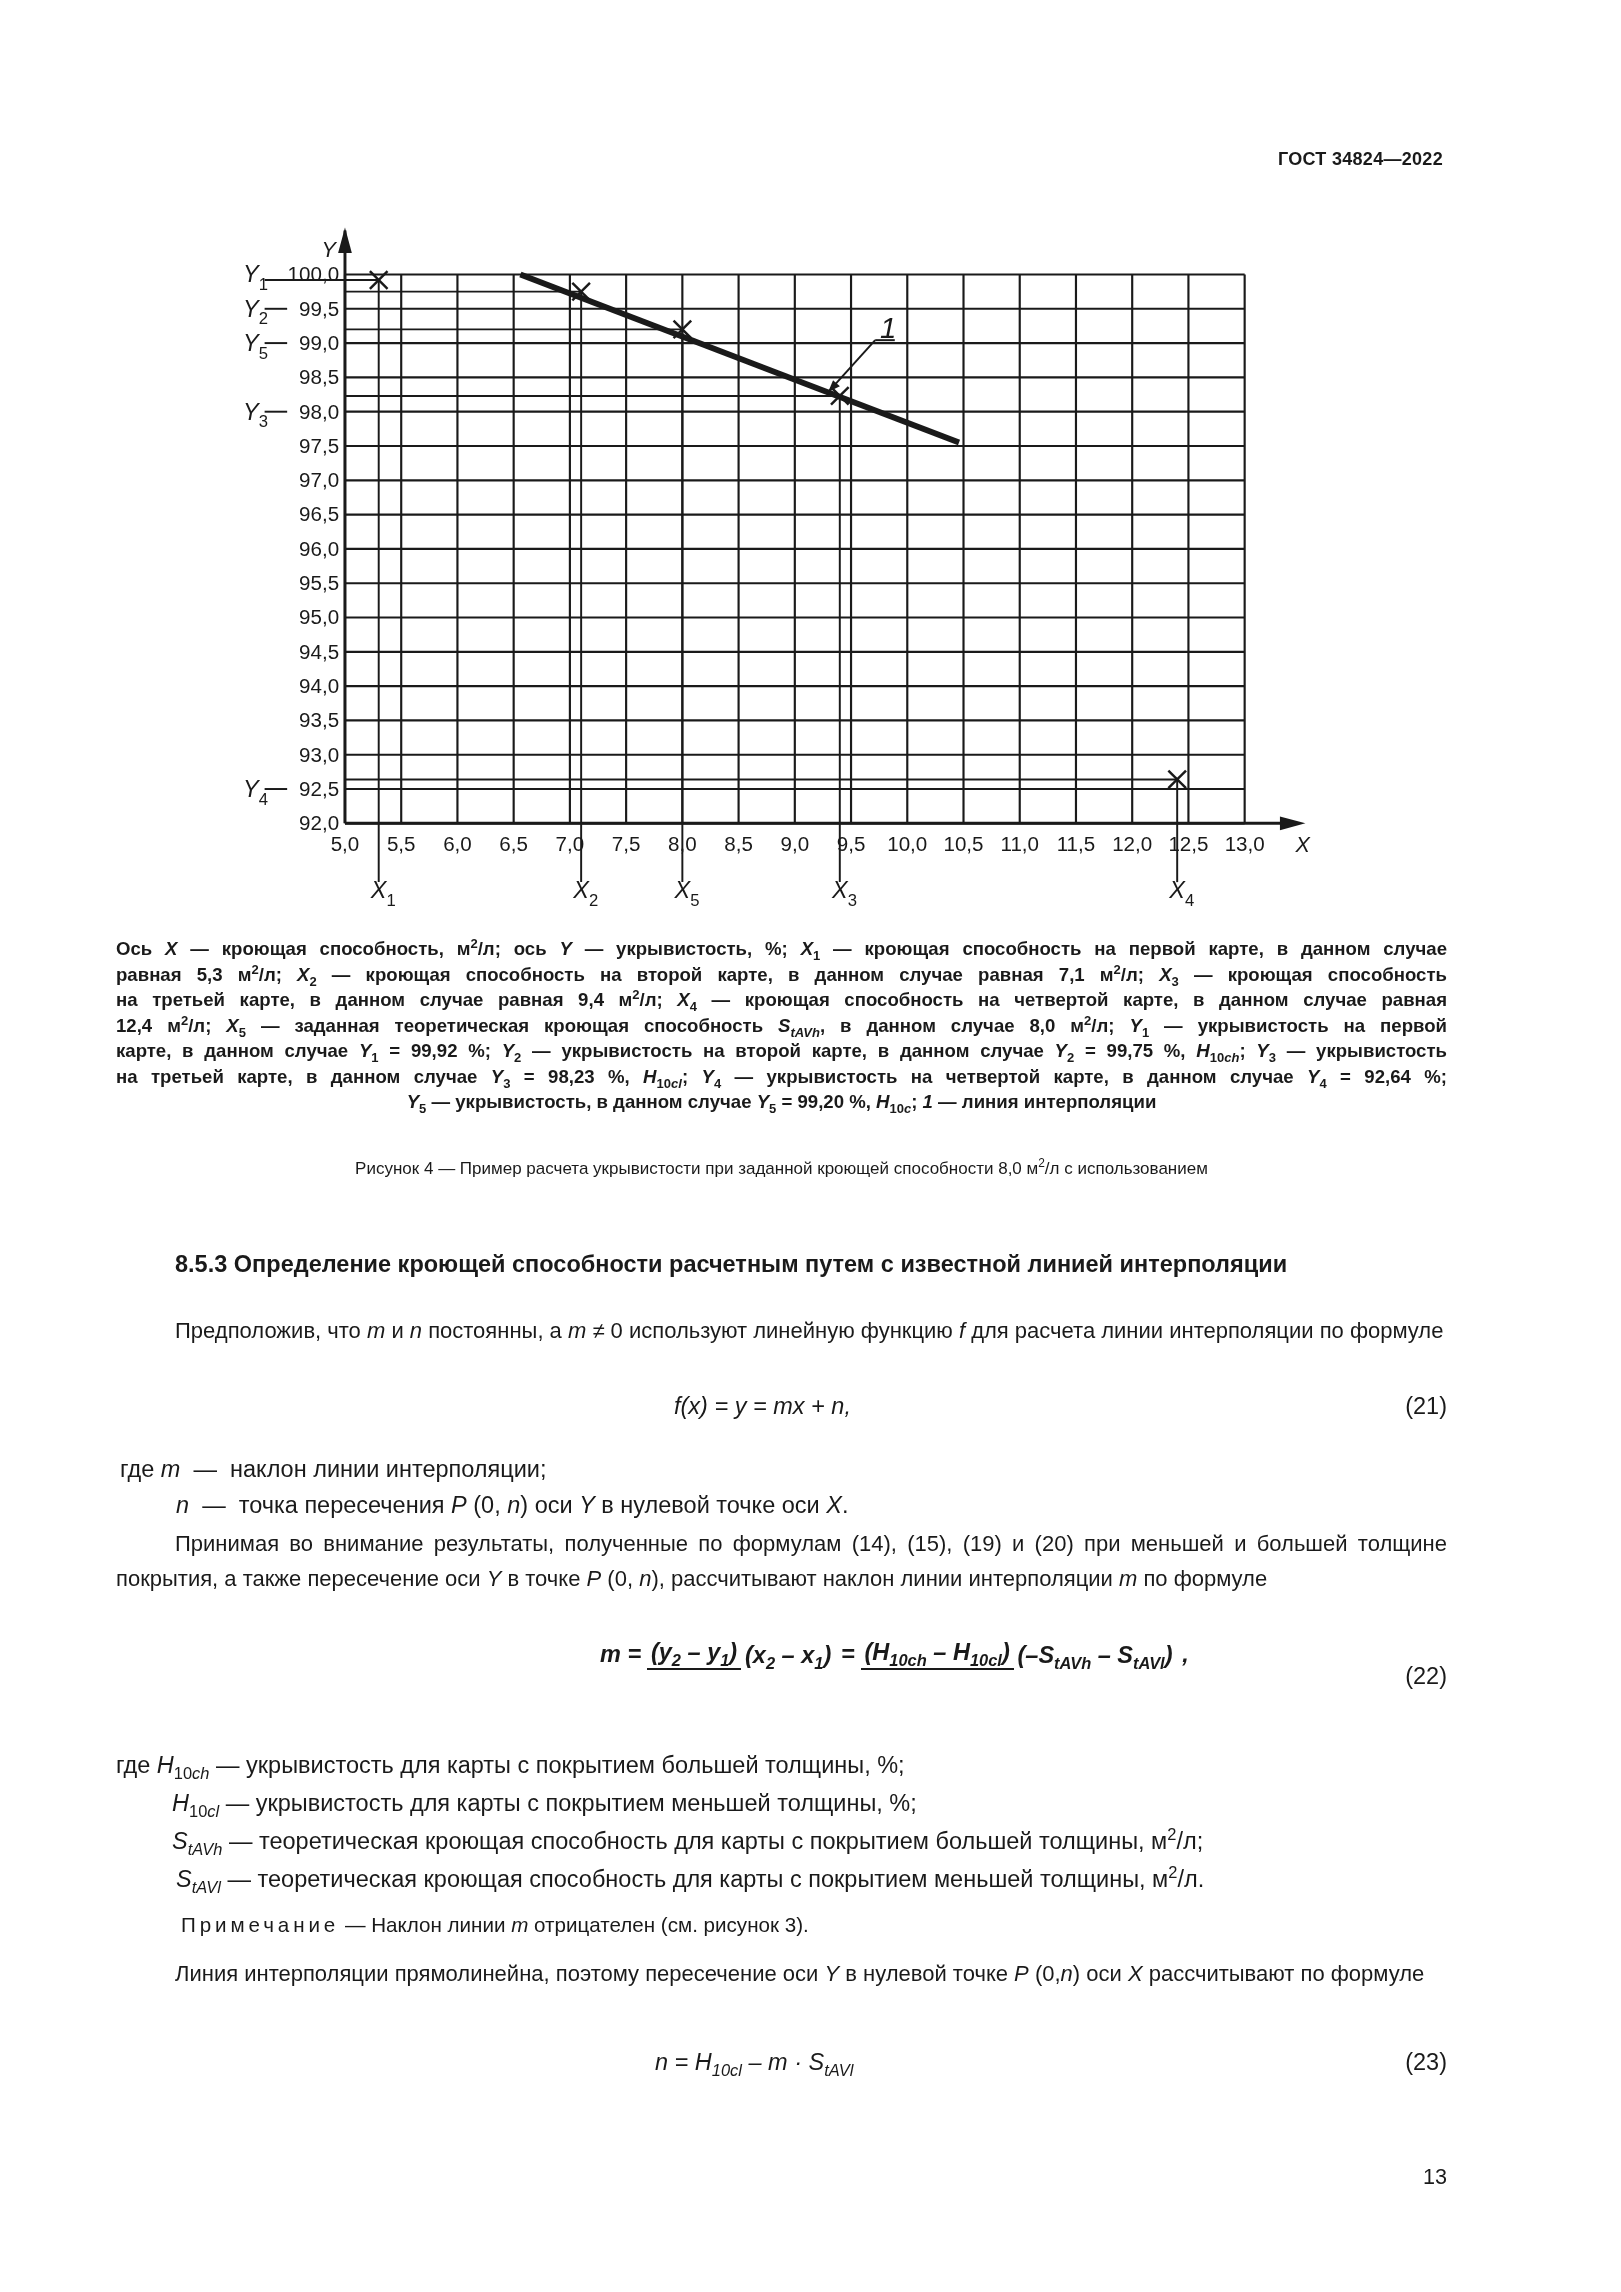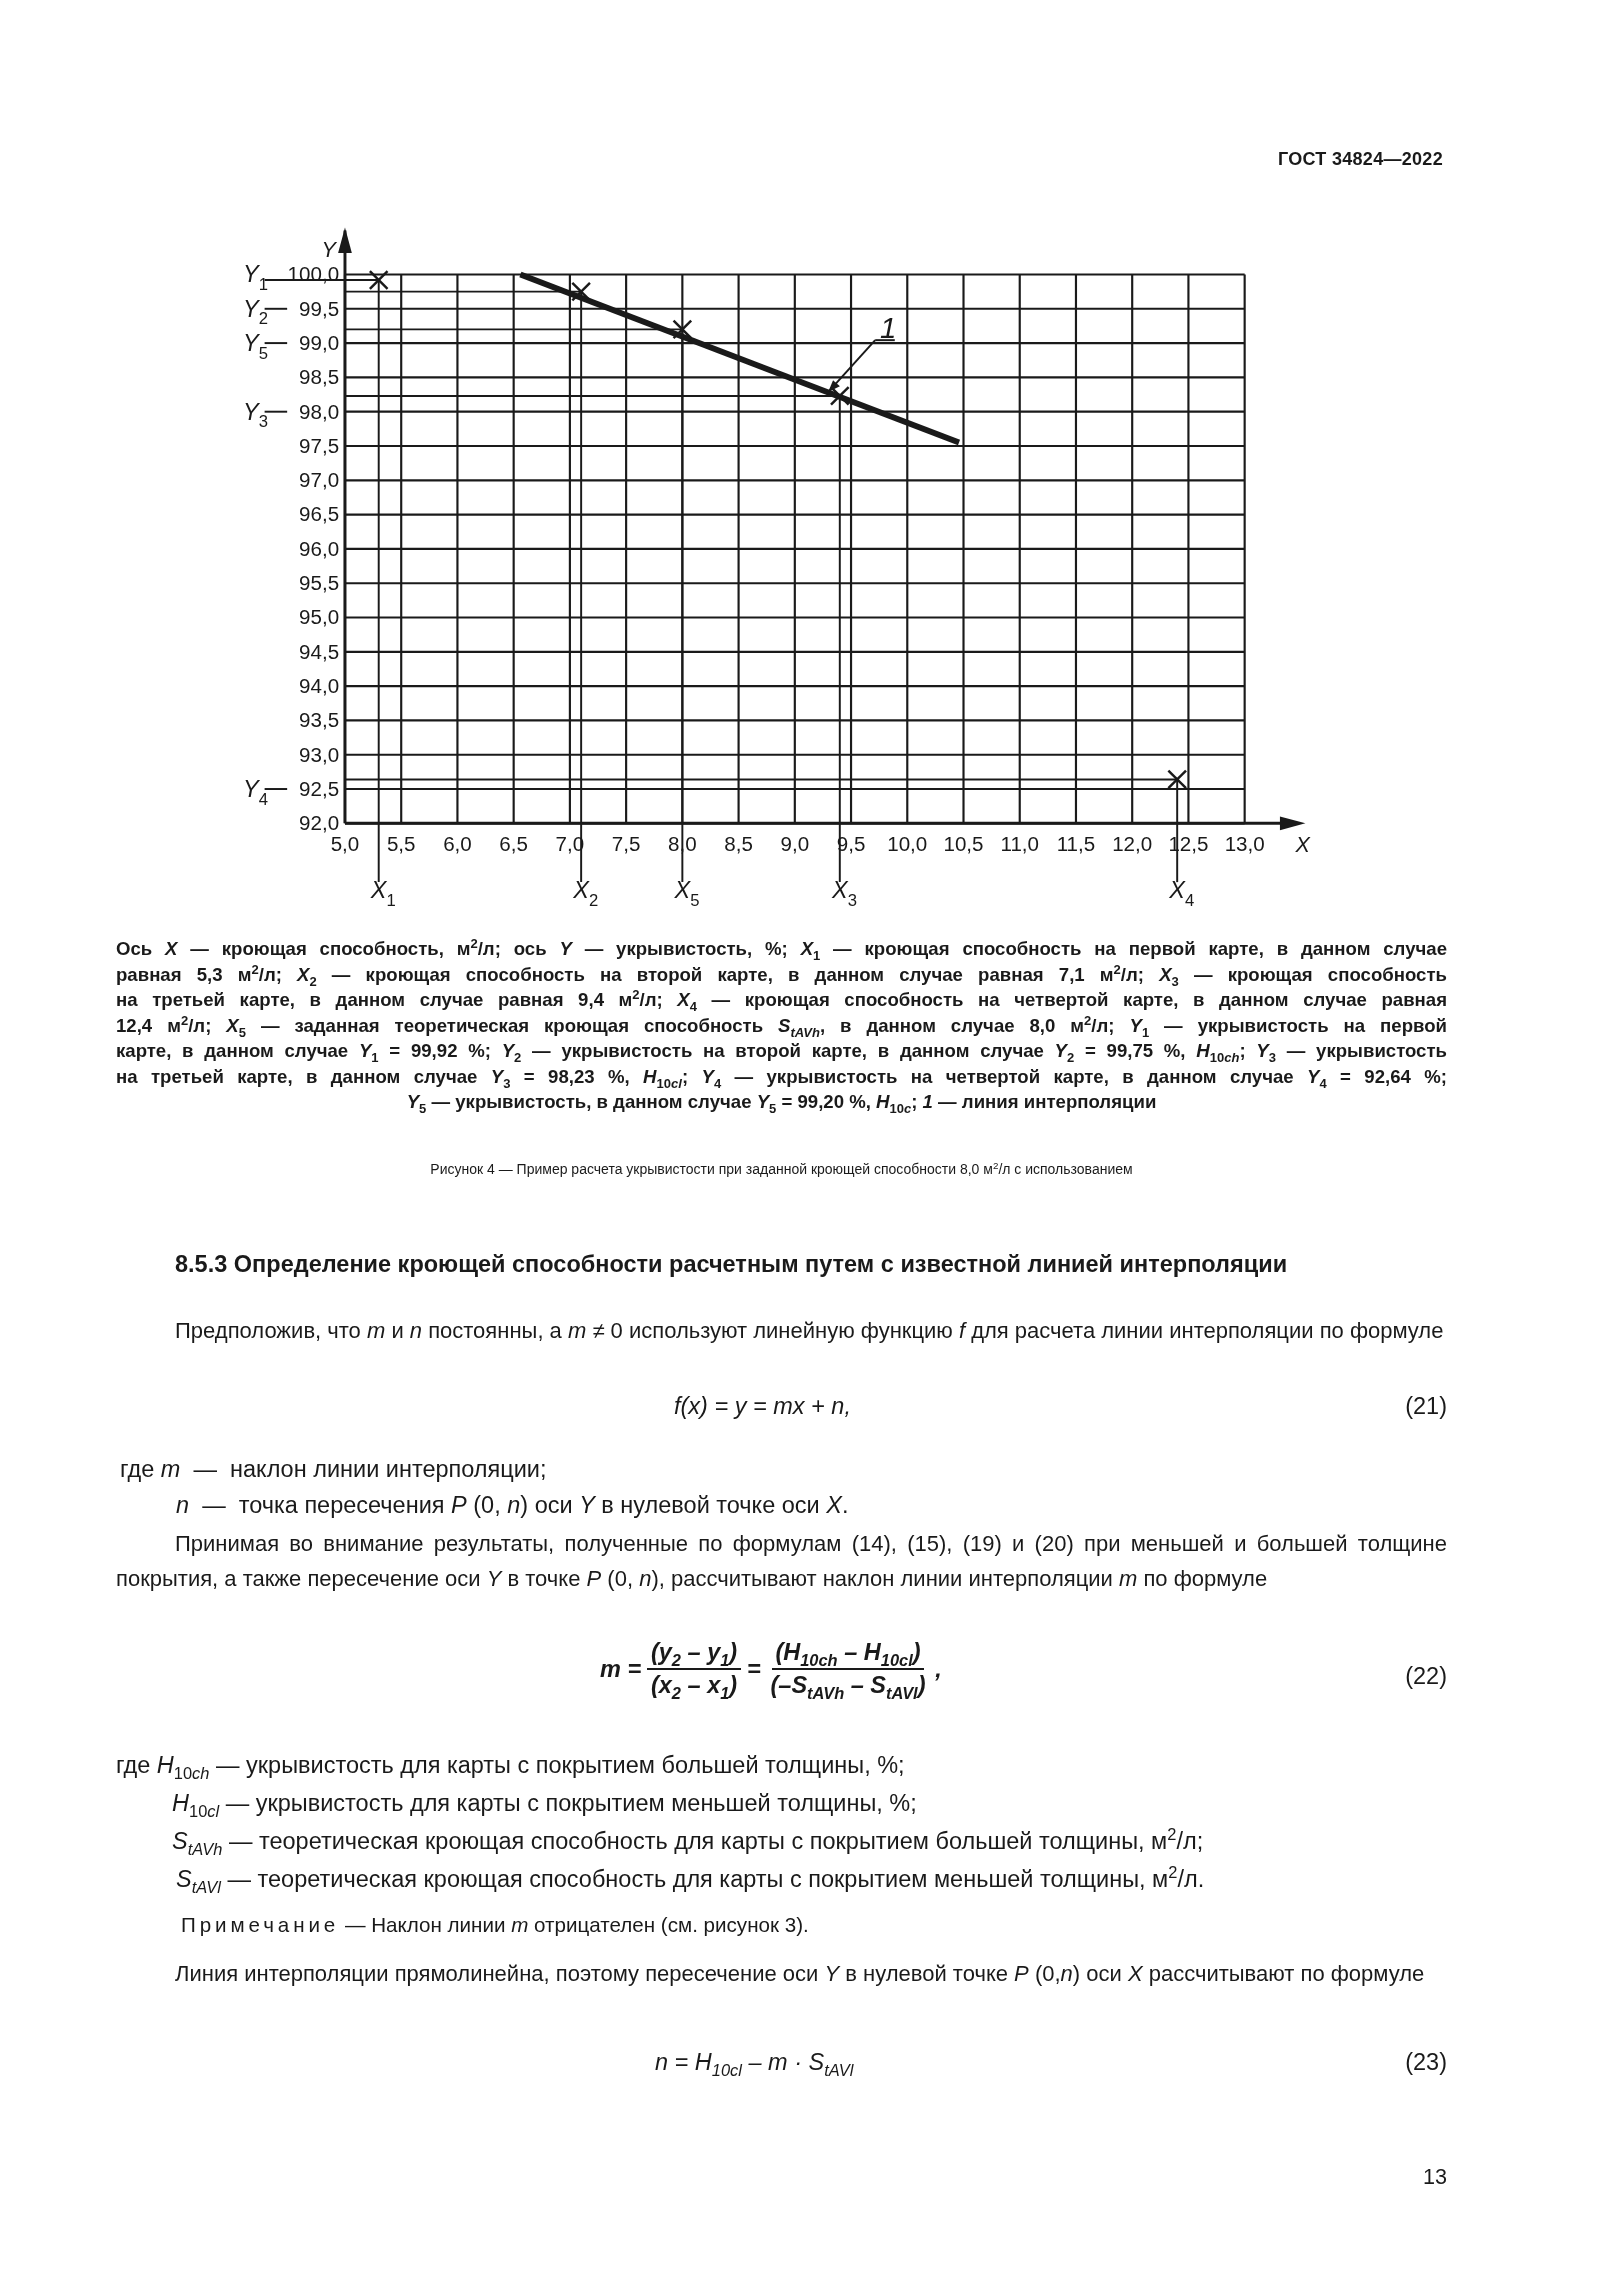--- a/index.html
+++ b/index.html
@@ -3,33 +3,33 @@
 <meta charset="utf-8">
 <style>
   html, body { margin: 0; padding: 0; background: #ffffff; }
   body { width: 1621px; height: 2293px; position: relative; font-family: "Liberation Sans", sans-serif; color: #1a1a1a; overflow: hidden; }
   .abs { position: absolute; }
   .header { top: 149px; right: 178px; font-size: 18px; font-weight: bold; letter-spacing: 0.3px; }
   svg text { font-family: "Liberation Sans", sans-serif; fill: #1a1a1a; }
   .legend { left: 116px; width: 1331px; top: 936px; font-size: 18.6px; line-height: 25.5px; text-align: justify; text-align-last: center; }
   .legend .ln { display: block; text-align: justify; text-align-last: justify; font-weight: bold; }
   .legend .ln.last { text-align-last: center; }
-  .fig-caption { left: 116px; width: 1331px; top: 1154px; font-size: 14px; line-height: 30px; text-align: center; }
+  .fig-caption { left: 116px; width: 1331px; top: 1154px; font-size: 17px; line-height: 30px; text-align: center; }
   .section-heading { left: 116px; width: 1331px; top: 1248px; font-size: 23.5px; line-height: 33px; font-weight: bold; text-align: justify; text-indent: 59px; }
   .para { left: 116px; width: 1331px; font-size: 22px; line-height: 35px; text-align: justify; text-indent: 59px; }
   .formula { font-size: 23.5px; font-style: italic; text-align: right; }
   .eqno { right: 174px; font-size: 23.5px; }
   .def-row { font-size: 23.5px; line-height: 35px; }
   .note { left: 181px; top: 1913px; font-size: 20.6px; }
   .spaced { letter-spacing: 3.9px; }
   i { font-style: italic; }
   sub { font-size: 0.7em; vertical-align: -0.35em; line-height: 0; }
   sup { font-size: 0.7em; vertical-align: 0.55em; line-height: 0; }
   .page-num { right: 174px; top: 2164px; font-size: 21.6px; }
-  .frac { display: inline-flex; flex-direction: column; align-items: center; vertical-align: middle; font-weight: bold; font-style: italic; }
+  .frac { display: inline-flex; flex-direction: row; align-items: center; vertical-align: middle; font-weight: bold; font-style: italic; }
   .frac .num { border-bottom: 2px solid #1a1a1a; padding: 0 3.9px 2px; }
   .frac .den { padding: 2px 3.9px 0; }
 </style>
 </head>
 <body>
 
 <div class="abs header">ГОСТ 34824—2022</div>
 
 <svg class="abs" style="left:0;top:0" width="1621" height="941" viewBox="0 0 1654 960">
   <g id="grid" stroke="#1a1a1a" stroke-width="2.2" fill="none">

